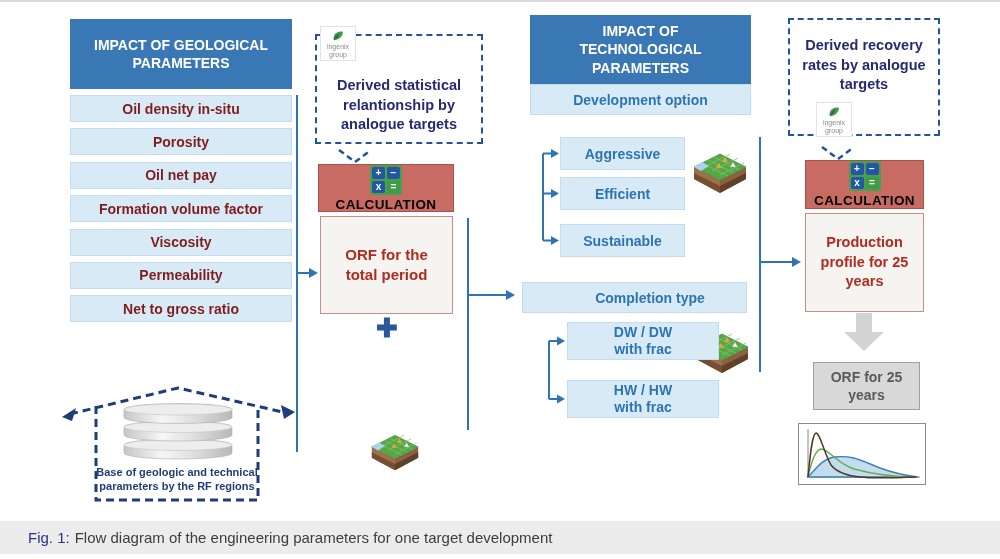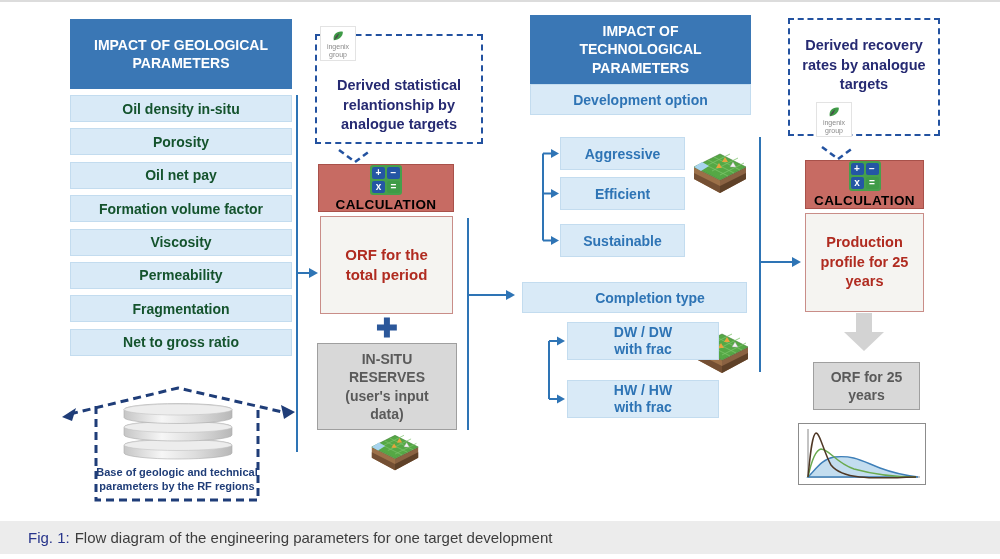--- a/index.html
+++ b/index.html
@@ -3,21 +3,21 @@
 <meta charset="utf-8">
 <style>
   * { box-sizing: border-box; margin: 0; padding: 0; }
   body { background:#fff; font-family:"Liberation Sans", sans-serif; }
   .canvas { position:relative; width:1000px; height:559px; background:#fff; border-top:2px solid #dcdcdc; overflow:hidden; }
   .abs { position:absolute; }
   .flex-c { display:flex; align-items:center; justify-content:center; text-align:center; }
   .hdr { background:#3a77b5; color:#fff; font-weight:bold; font-size:14px; line-height:1.3; }
   .box-blue { background:#d9eaf7; border:1px solid #c3dcef; color:#2e74b5; font-weight:bold; font-size:14px; }
   .geo-item { height:27px; margin-bottom:6.4px; display:flex; align-items:center; justify-content:center;
-              background:#d9eaf7; border:1px solid #c3dcef; color:#14532d; font-weight:bold; font-size:14px; }
+              background:#d9eaf7; border:1px solid #c3dcef; color:#7f1d1d; font-weight:bold; font-size:14px; }
   .dashed-box { border:2.5px dashed #2352a0; background:#fff; color:#262a72; font-weight:bold; font-size:14.5px; line-height:1.35; }
   .calc-box { background:#c76b63; border:1px solid #a8514a; display:flex; flex-direction:column; align-items:center; justify-content:center; gap:2px; }
   .calc-label { color:#000000; font-weight:bold; font-size:13.5px; letter-spacing:0.4px; }
   .calcicon { display:grid; grid-template-columns:13px 13px; gap:2px; background:#46a04c; padding:2px; border-radius:3px; }
   .tile { width:13px; height:12px; display:flex; align-items:center; justify-content:center; color:#fff; font-weight:bold; font-size:10px; border-radius:2px; line-height:1; }
   .tile.blue { background:#2456a4; } .tile.green { background:#3f9b47; }
   .outline-red { background:#f5f4f1; border:1.5px solid #c98d88; color:#b02b20; font-weight:bold; font-size:15px; line-height:1.35; }
   .gray-box { background:#d8d8d8; border:1px solid #9f9f9f; color:#5a5a5a; font-weight:bold; font-size:14px; line-height:1.3; }
   .plus-glyph { color:#2b579a; font-size:26px; font-weight:bold; text-align:center; line-height:32px; }
   .note-inner { display:block; }
@@ -119,21 +119,20 @@
     <span style="width:195px;">IMPACT OF GEOLOGICAL PARAMETERS</span>
   </div>
 
   <div class="abs" style="left:70px; top:93px; width:222px;">
     <div class="geo-item">Oil density in-situ</div>
     <div class="geo-item">Porosity</div>
     <div class="geo-item">Oil net pay</div>
     <div class="geo-item">Formation volume factor</div>
     <div class="geo-item">Viscosity</div>
     <div class="geo-item">Permeability</div>
-    <div class="geo-item">Fragmentation</div>
     <div class="geo-item">Net to gross ratio</div>
   </div>
 
   <div class="abs house-caption" style="left:96px; top:464px; width:162px;">Base of geologic and technical parameters by the RF regions</div>
 
   <div class="abs dashed-box" style="left:315px; top:32px; width:168px; height:110px;">
     <div class="note-inner" style="margin:40px auto 0 auto; width:150px; text-align:center;">Derived statistical relantionship by analogue targets</div>
   </div>
   <div class="logo" style="left:320px; top:24px;">
     <svg viewBox="0 0 20 20">
@@ -155,23 +154,20 @@
     </div>
     <div class="calc-label">CALCULATION</div>
   </div>
 
   <div class="abs outline-red flex-c" style="left:320px; top:214px; width:133px; height:98px;">
     <span style="width:95px;">ORF for the total period</span>
   </div>
 
   <div class="abs plus-glyph" style="left:371px; top:310px; width:32px; height:32px;">✚</div>
 
-  <div class="abs gray-box flex-c" style="left:317px; top:341px; width:140px; height:87px;">
-    <span style="width:100px;">IN-SITU RESERVES (user's input data)</span>
-  </div>
 
   <div class="abs hdr flex-c" style="left:530px; top:13px; width:221px; height:69px;">
     <span style="width:150px;">IMPACT OF TECHNOLOGICAL PARAMETERS</span>
   </div>
   <div class="abs box-blue flex-c" style="left:530px; top:82px; width:221px; height:31px;">Development option</div>
 
   <div class="abs box-blue flex-c" style="left:560px; top:135px; width:125px; height:33px;">Aggressive</div>
   <div class="abs box-blue flex-c" style="left:560px; top:175px; width:125px; height:33px;">Efficient</div>
   <div class="abs box-blue flex-c" style="left:560px; top:222px; width:125px; height:33px;">Sustainable</div>
 

